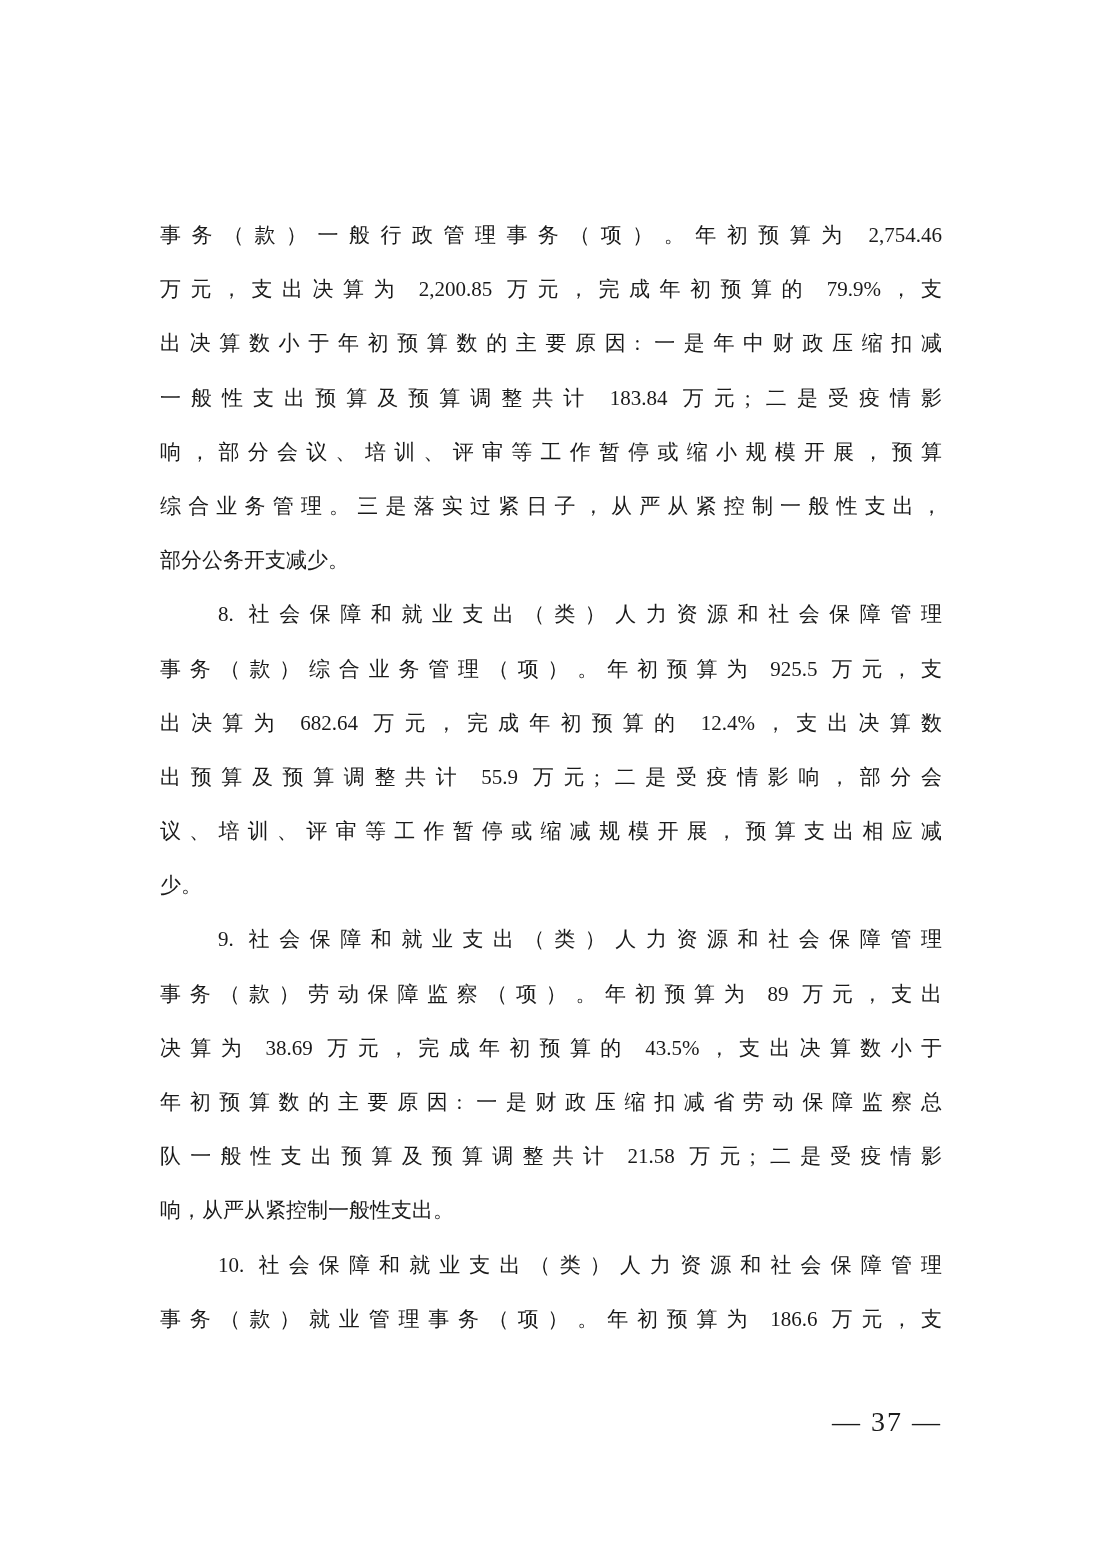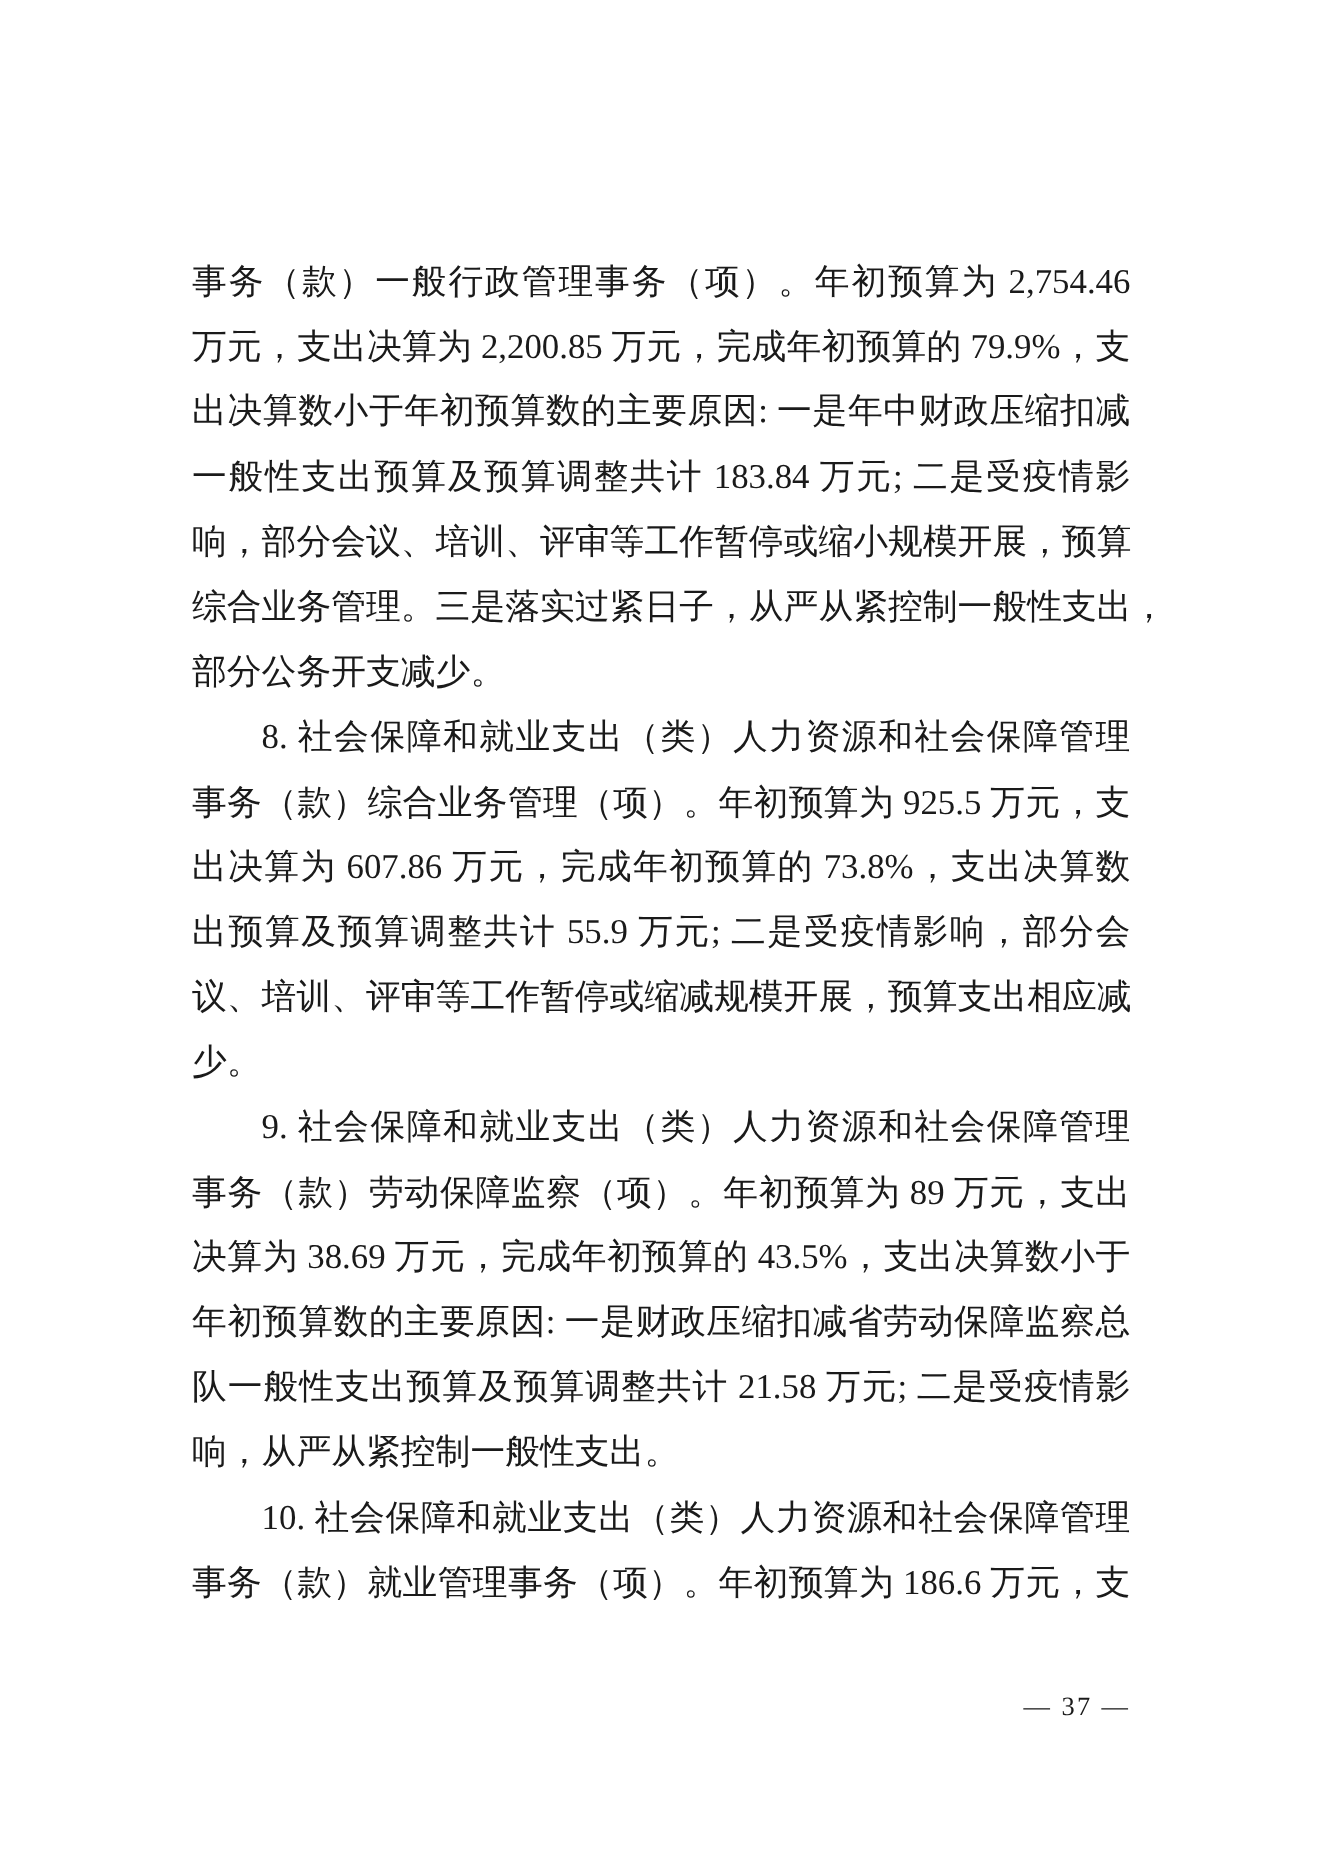--- a/index.html
+++ b/index.html
@@ -17,37 +17,37 @@
     }
     .page-body {
       position: absolute;
       left: 160px;
       top: 208px;
       width: 782px;
     }
     .line {
       height: 54.2px;
       line-height: 54.2px;
-      font-size: 29px;
+      font-size: 21px;
       white-space: nowrap;
       text-align: justify;
       text-align-last: justify;
       overflow: visible;
     }
     .line.last {
       text-align-last: left;
     }
     .line.indent {
       padding-left: 58px;
     }
     .page-number {
       position: absolute;
       right: 160px;
       top: 1402px;
-      font-size: 22px;
+      font-size: 28px;
       line-height: 40px;
       letter-spacing: 2px;
       text-align: center;
     }
   </style>
 </head>
 <body>
 
 <div class="page-body">
 
@@ -57,21 +57,21 @@
     <div class="line">出决算数小于年初预算数的主要原因: 一是年中财政压缩扣减</div>
     <div class="line">一般性支出预算及预算调整共计 183.84 万元; 二是受疫情影</div>
     <div class="line">响，部分会议、培训、评审等工作暂停或缩小规模开展，预算</div>
     <div class="line">综合业务管理。三是落实过紧日子，从严从紧控制一般性支出，</div>
     <div class="line last">部分公务开支减少。</div>
   </div>
 
   <div class="paragraph">
     <div class="line indent">8. 社会保障和就业支出（类）人力资源和社会保障管理</div>
     <div class="line">事务（款）综合业务管理（项）。年初预算为 925.5 万元，支</div>
-    <div class="line">出决算为 607.86 万元，完成年初预算的 73.8%，支出决算数</div>
+    <div class="line">出决算为 682.64 万元，完成年初预算的 12.4%，支出决算数</div>
     <div class="line">出预算及预算调整共计 55.9 万元; 二是受疫情影响，部分会</div>
     <div class="line">议、培训、评审等工作暂停或缩减规模开展，预算支出相应减</div>
     <div class="line last">少。</div>
   </div>
 
   <div class="paragraph">
     <div class="line indent">9. 社会保障和就业支出（类）人力资源和社会保障管理</div>
     <div class="line">事务（款）劳动保障监察（项）。年初预算为 89 万元，支出</div>
     <div class="line">决算为 38.69 万元，完成年初预算的 43.5%，支出决算数小于</div>
     <div class="line">年初预算数的主要原因: 一是财政压缩扣减省劳动保障监察总</div>

